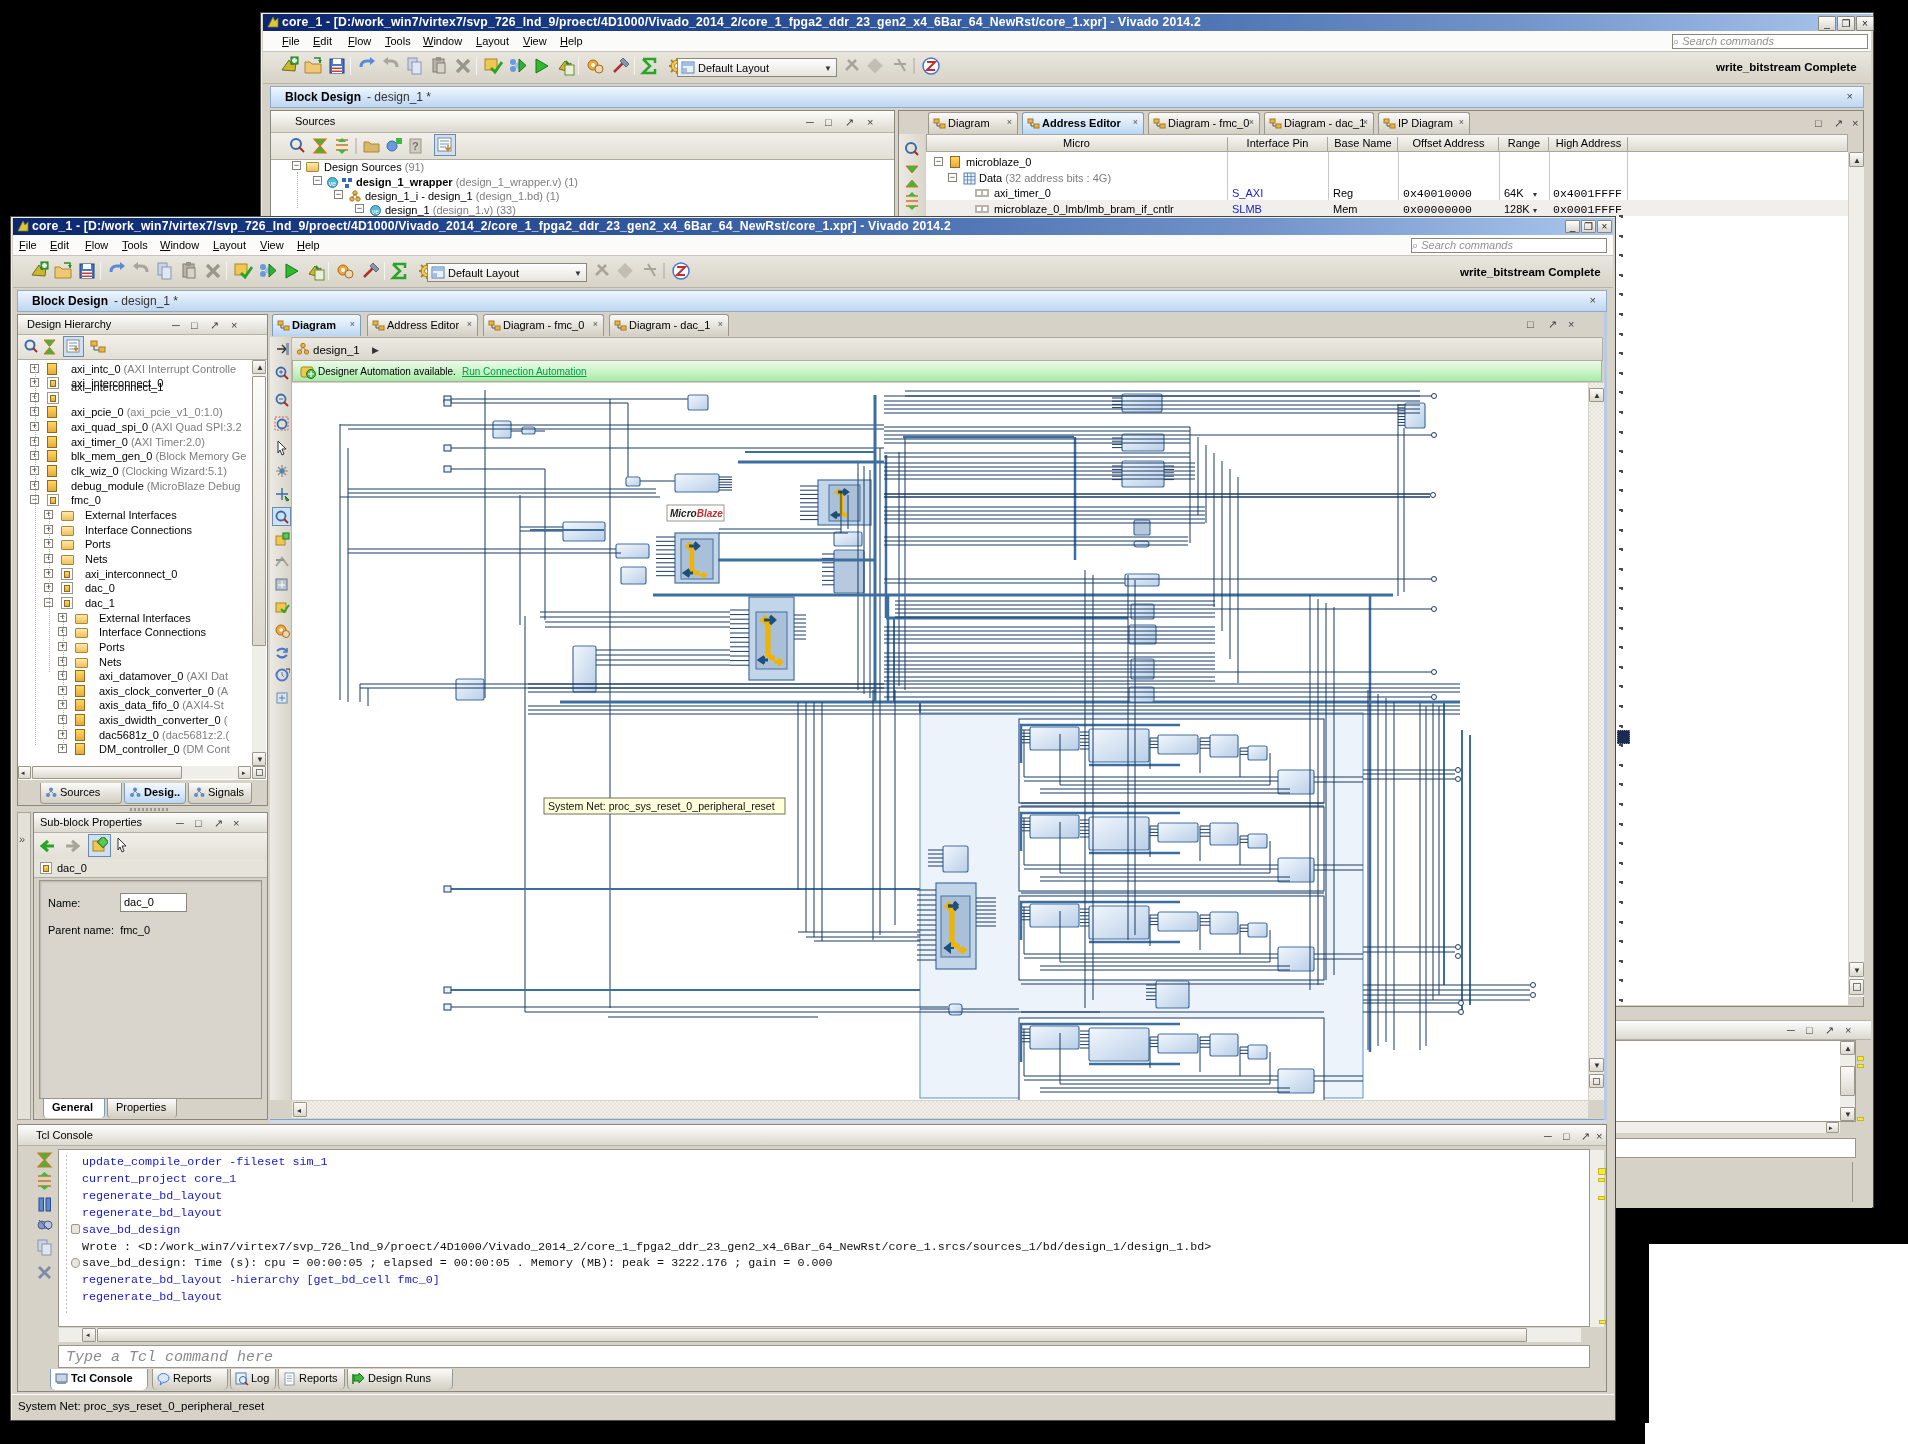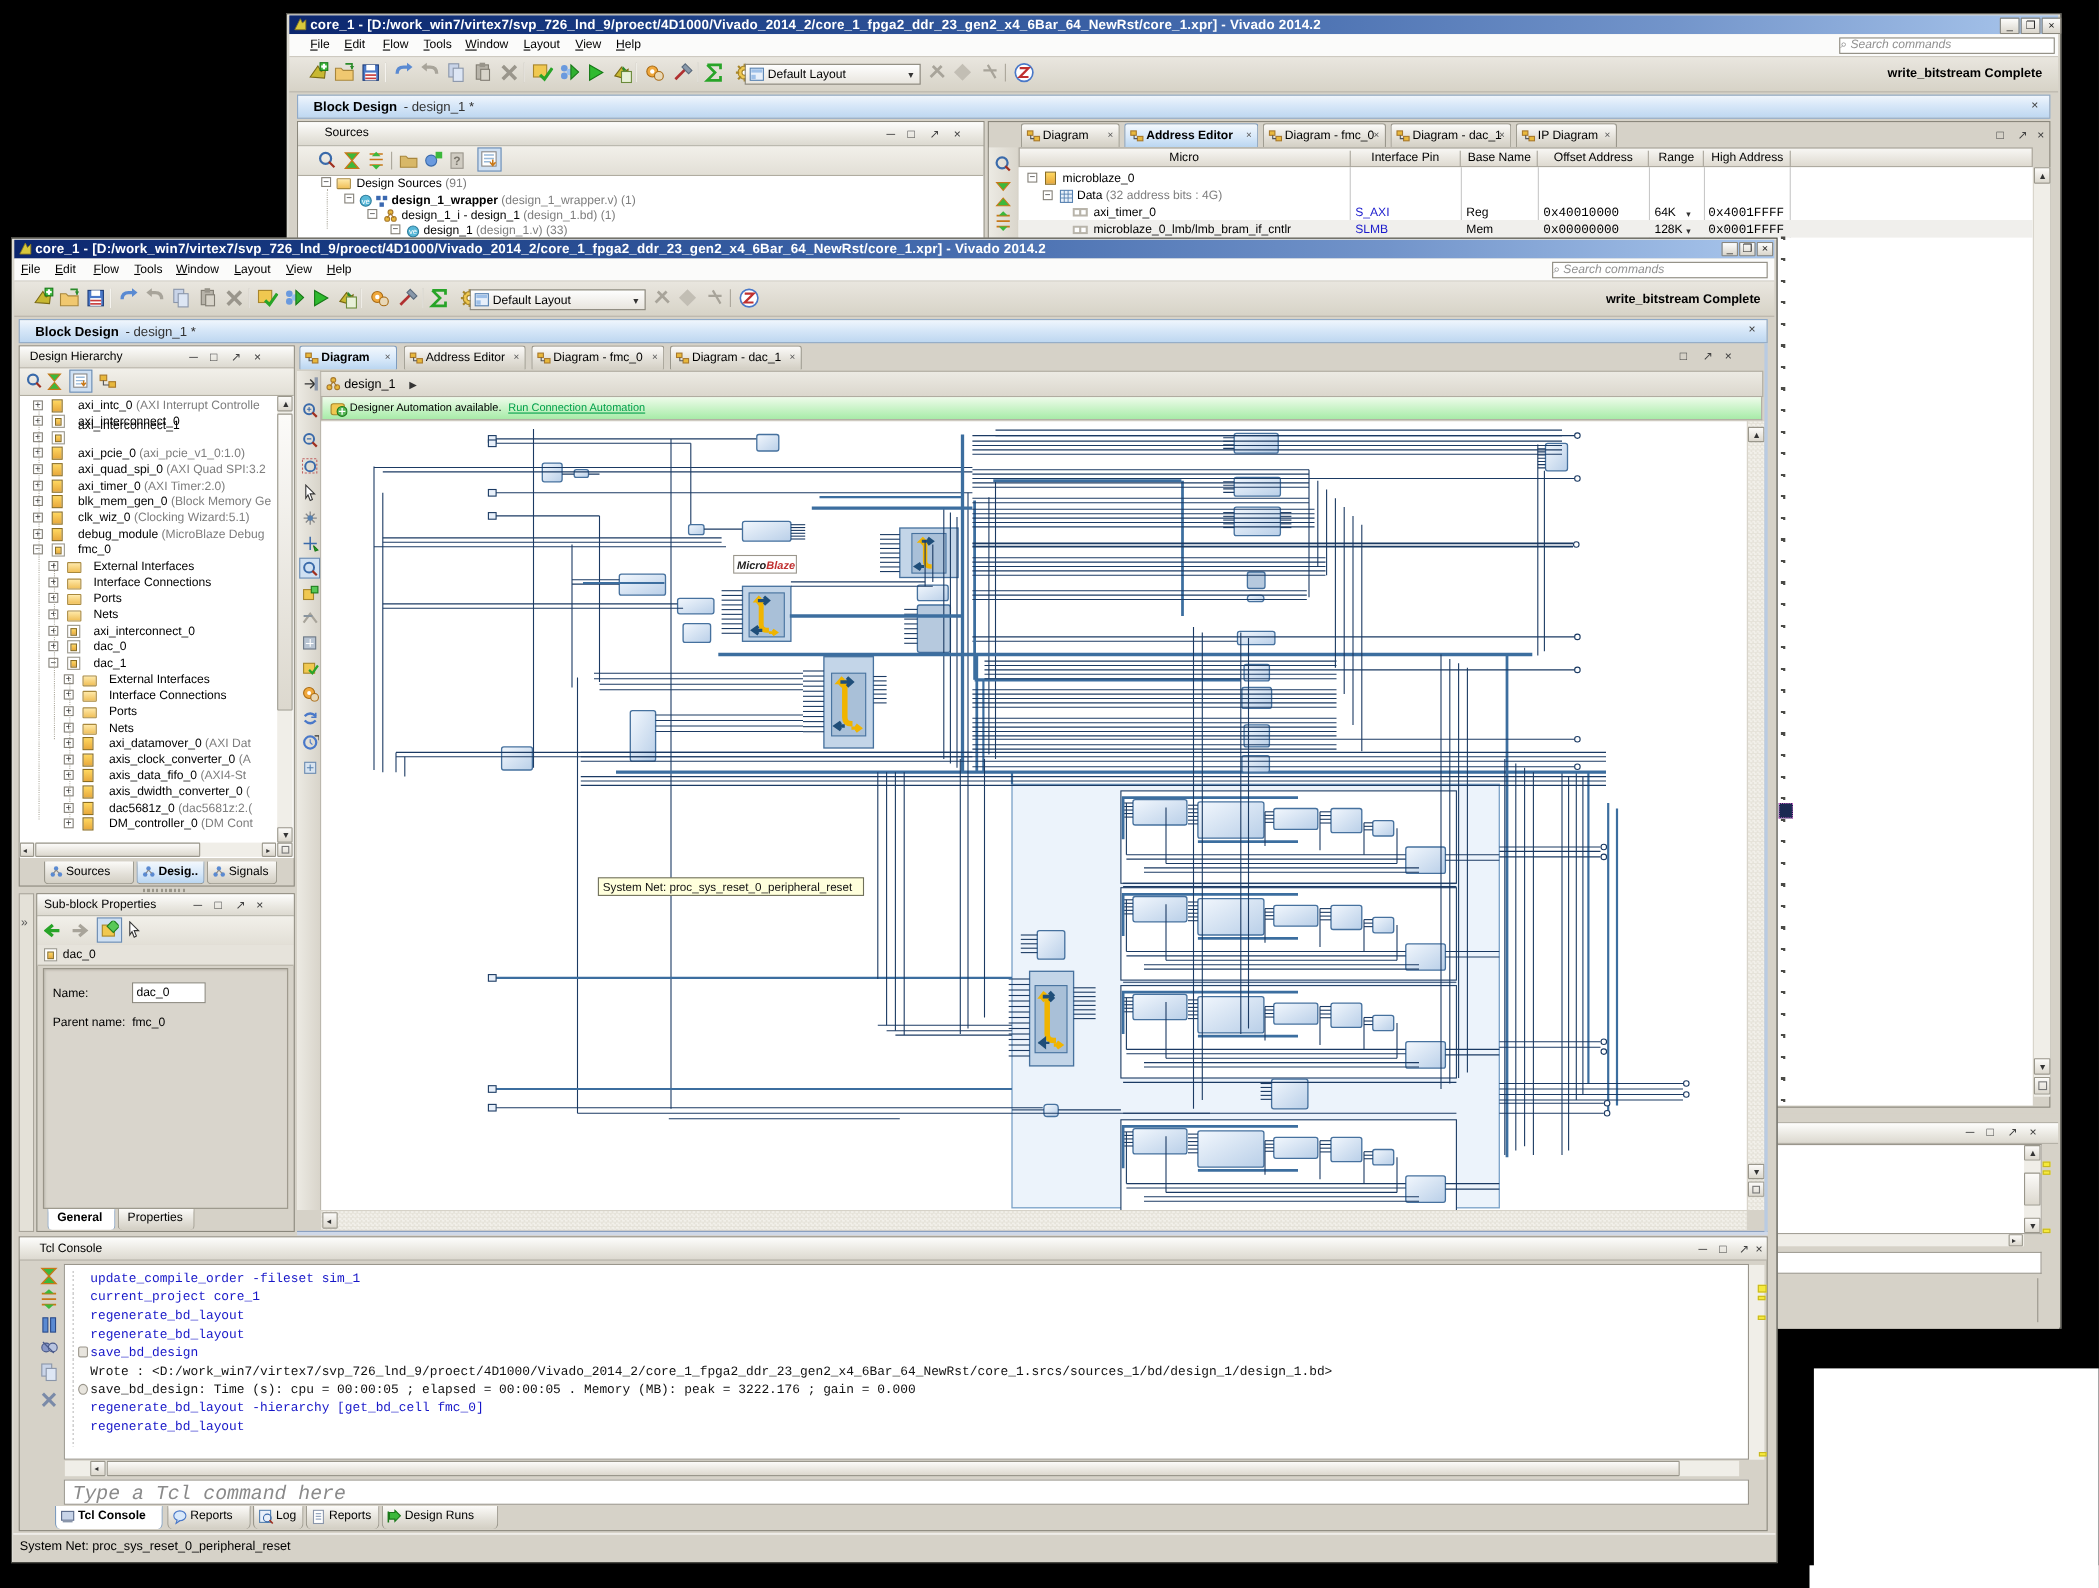--- a/index.html
+++ b/index.html
@@ -1035,21 +1035,21 @@
 <div class="sbt" style="left:82px;top:1328px;width:14px;height:14px">
     <span class="arr" style="left:3px;top:2px;font-size:7px">◂</span>
   </div>
 <div class="sbt" style="left:97px;top:1328px;width:1430px;height:14px"></div>
 <div class="a sb" style="left:1590px;top:1150px;width:14px;height:177px"></div>
 <div class="ylw" style="left:1598px;top:1168px;width:8px;height:7px"></div>
 <div class="ylw" style="left:1598px;top:1178px;width:7px;height:4px"></div>
 <div class="ylw" style="left:1598px;top:1196px;width:7px;height:4px"></div>
 <div class="ylw" style="left:1599px;top:1320px;width:7px;height:4px"></div>
 <div class="a" style="left:58px;top:1345px;width:1532px;height:23px;background:#fff;border:1px solid #9a968c"></div>
-<div class="a mono ital" style="left:66px;top:1349px;font-size:18px;color:#8a8a8a">Type a Tcl command here</div>
+<div class="a mono ital" style="left:66px;top:1349px;font-size:15px;color:#8a8a8a">Type a Tcl command here</div>
 <div class="tab tabsel" style="left:50px;top:1369px;width:98px;height:21px;border-radius:0 0 5px 5px;border-top:none;background:#fff;">
     <span style="position:absolute;left:4px;top:3px">
       <svg width="14" height="14">
         <rect x="1" y="2" width="11" height="8" fill="#c8d4e8" stroke="#5a6a8a"></rect>
         <rect x="2" y="10" width="9" height="2" fill="#8a96aa"></rect>
       </svg>
     </span>
     <span style="position:absolute;left:20px;top:3px;font-weight:bold">Tcl Console</span>
   </div>
 <div class="tab" style="left:152px;top:1369px;width:76px;height:21px;border-radius:0 0 5px 5px;border-top:none;">

